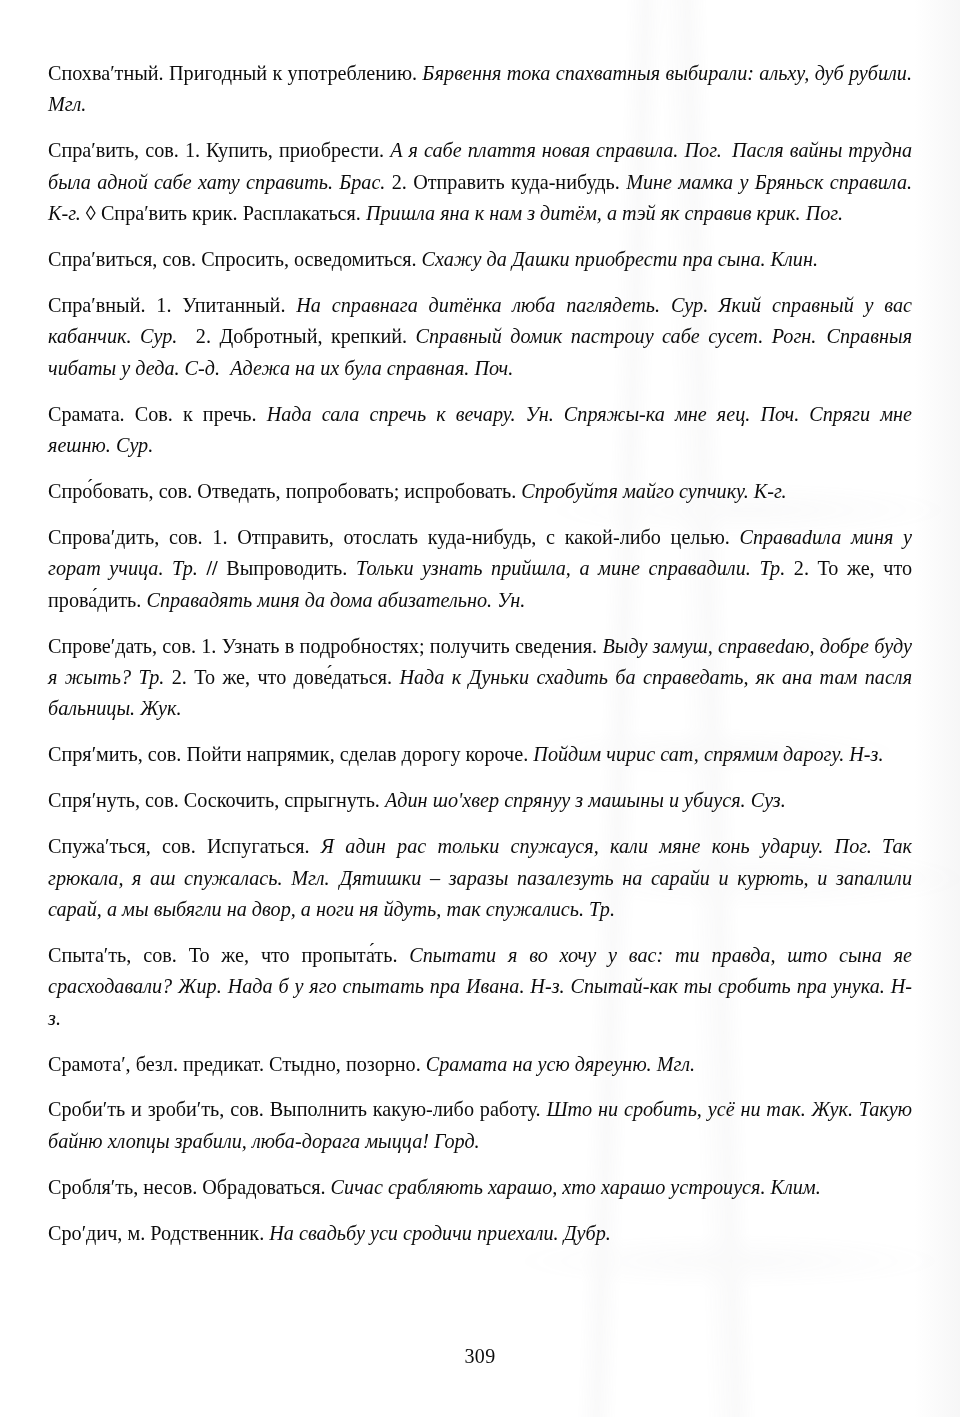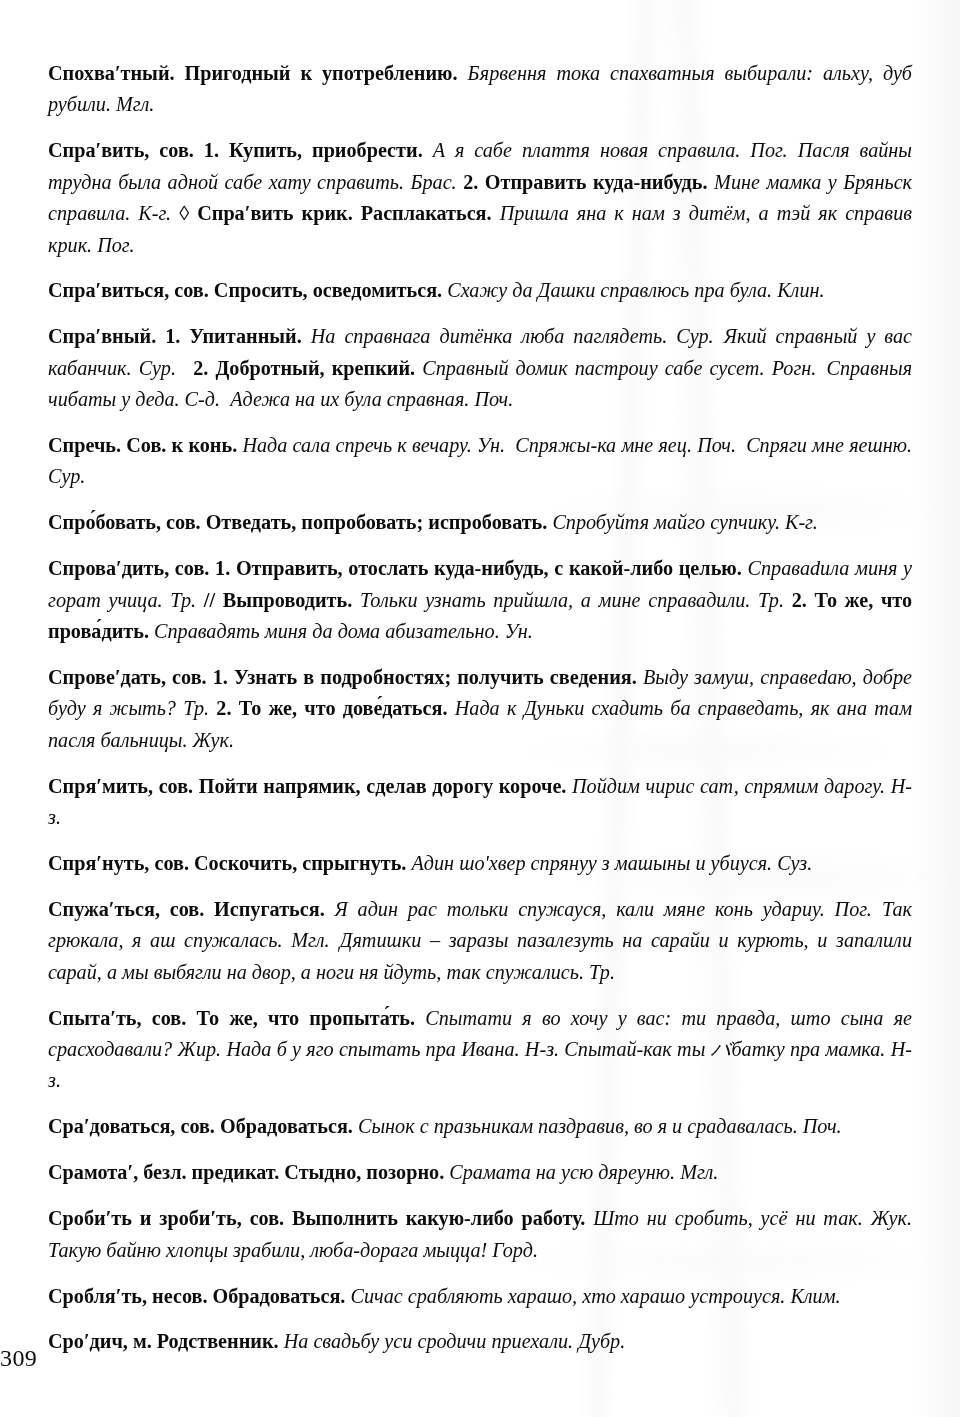--- a/index.html
+++ b/index.html
@@ -59,63 +59,62 @@
   }
   .entry:last-of-type {
     margin-bottom: 8px;
   }
 
   
   .hw,
   .gloss,
   .sense-num,
   .subentry {
-    font-weight: bold;
+    font-weight: normal;
     font-style: normal;
   }
   
   .ex,
   .src {
     font-style: italic;
     font-weight: normal;
   }
   .mark {
     font-weight: bold;
     font-style: normal;
   }
 
   .page-number {
     position: absolute;
     left: 0;
     right: 0;
     top: 1345px;
-    text-align: left;
-    font-size: 24px;
+    text-align: center;
+    font-size: 20px;
     letter-spacing: 0.4px;
   }
 </style>
 </head>
 <body>
 
 <div class="page-scan-noise"></div>
 <div class="page-edge-shade"></div>
 
 <div class="text-column">
   <p class="entry"><span class="hw">Спохва′тный.</span> <span class="gloss">Пригодный к употреблению.</span> <span class="ex">Бярвення тока спахватныя выбирали: аль­ху, дуб рубили.</span> <span class="src">Мгл.</span></p>
   <p class="entry"><span class="hw">Спра′вить, сов.</span> <span class="sense-num">1.</span> <span class="gloss">Купить, приобрести.</span> <span class="ex">А я сабе плаття новая справила.</span> <span class="src">Пог.</span> <span class="ex">Пасля вайны трудна была адной сабе хату справить.</span> <span class="src">Брас.</span> <span class="sense-num">2.</span> <span class="gloss">Отправить куда-нибудь.</span> <span class="ex">Мине мамка у Бряньск справила.</span> <span class="src">К-г.</span> <span class="mark">◊</span> <span class="subentry">Спра′вить крик. Расплакаться.</span> <span class="ex">Пришла яна к нам з дитём, а тэй як справив крик.</span> <span class="src">Пог.</span></p>
-  <p class="entry"><span class="hw">Спра′виться, сов.</span> <span class="gloss">Спросить, осведомиться.</span> <span class="ex">Схажу да Дашки справлюсь пра була.</span> <span class="src">Клин.</span></p>
+  <p class="entry"><span class="hw">Спра′виться, сов.</span> <span class="gloss">Спросить, осведомиться.</span> <span class="ex">Схажу да Дашки приобрести пра сына.</span> <span class="src">Клин.</span></p>
   <p class="entry"><span class="hw">Спра′вный.</span> <span class="sense-num">1.</span> <span class="gloss">Упитанный.</span> <span class="ex">На справнага дитёнка люба паглядеть.</span> <span class="src">Сур.</span> <span class="ex">Який справный у вас кабанчик.</span> <span class="src">Сур.</span>  <span class="sense-num">2.</span> <span class="gloss">Добротный, крепкий.</span> <span class="ex">Справный домик пастроиу сабе сусет.</span> <span class="src">Рогн.</span> <span class="ex">Справныя чибаты у деда.</span> <span class="src">С-д.</span> <span class="ex">Адежа на их була справная.</span> <span class="src">Поч.</span></p>
-  <p class="entry"><span class="hw">Спречь. Сов. к конь.</span> <span class="ex">Нада сала спречь к вечару.</span> <span class="src">Ун.</span> <span class="ex">Спряжы-ка мне яец.</span> <span class="src">Поч.</span> <span class="ex">Спряги мне яешню.</span> <span class="src">Сур.</span></p>
+  <p class="entry"><span class="hw">Срамата. Сов. к пречь.</span> <span class="ex">Нада сала спречь к вечару.</span> <span class="src">Ун.</span> <span class="ex">Спряжы-ка мне яец.</span> <span class="src">Поч.</span> <span class="ex">Спряги мне яешню.</span> <span class="src">Сур.</span></p>
   <p class="entry"><span class="hw">Спро́бовать, сов.</span> <span class="gloss">Отведать, попробовать; испробовать.</span> <span class="ex">Спробуйтя майго супчику.</span> <span class="src">К-г.</span></p>
   <p class="entry"><span class="hw">Спрова′дить, сов.</span> <span class="sense-num">1.</span> <span class="gloss">Отправить, отослать куда-нибудь, с какой-либо целью.</span> <span class="ex">Справа­dила миня у горат учица.</span> <span class="src">Тр.</span> <span class="mark">//</span> <span class="gloss">Выпроводить.</span> <span class="ex">Тольки узнать прийшла, а мине справади­ли.</span> <span class="src">Тр.</span> <span class="sense-num">2.</span> <span class="gloss">То же, что прова́дить.</span> <span class="ex">Справадять миня да дома абизательно.</span> <span class="src">Ун.</span></p>
   <p class="entry"><span class="hw">Спрове′дать, сов.</span> <span class="sense-num">1.</span> <span class="gloss">Узнать в подробностях; получить сведения.</span> <span class="ex">Выду замуш, справе­dаю, добре буду я жыть?</span> <span class="src">Тр.</span> <span class="sense-num">2.</span> <span class="gloss">То же, что дове́даться.</span> <span class="ex">Нада к Дуньки схадить ба спра­ведать, як ана там пасля бальницы.</span> <span class="src">Жук.</span></p>
   <p class="entry"><span class="hw">Спря′мить, сов.</span> <span class="gloss">Пойти напрямик, сделав дорогу короче.</span> <span class="ex">Пойдим чирис сат, спрямим дарогу.</span> <span class="src">Н-з.</span></p>
   <p class="entry"><span class="hw">Спря′нуть, сов.</span> <span class="gloss">Соскочить, спрыгнуть.</span> <span class="ex">Адин шо'хвер спрянуу з машыны и убиуся.</span> <span class="src">Суз.</span></p>
   <p class="entry"><span class="hw">Спужа′ться, сов.</span> <span class="gloss">Испугаться.</span> <span class="ex">Я адин рас тольки спужауся, кали мяне конь удариу.</span> <span class="src">Пог.</span> <span class="ex">Так грюкала, я аш спужалась.</span> <span class="src">Мгл.</span> <span class="ex">Дятишки – заразы пазалезуть на сарайи и курють, и запалили сарай, а мы выбягли на двор, а ноги ня йдуть, так спужались.</span> <span class="src">Тр.</span></p>
-  <p class="entry"><span class="hw">Спыта′ть, сов.</span> <span class="gloss">То же, что пропыта́ть.</span> <span class="ex">Спытати я во хочу у вас: ти правда, што сына яе срасходавали?</span> <span class="src">Жир.</span> <span class="ex">Нада б у яго спытать пра Ивана.</span> <span class="src">Н-з.</span> <span class="ex">Спытай-как ты バбатку пра мамка.</span> <span class="src">Н-з.</span></p>
-  <p class="entry"><span class="hw">Сра′доваться, сов.</span> <span class="gloss">Обрадоваться.</span> <span class="ex">Сынок с празьникам паздравив, во я и срадавалась.</span> <span class="src">Поч.</span></p>
+  <p class="entry"><span class="hw">Спыта′ть, сов.</span> <span class="gloss">То же, что пропыта́ть.</span> <span class="ex">Спытати я во хочу у вас: ти правда, што сына яе срасходавали?</span> <span class="src">Жир.</span> <span class="ex">Нада б у яго спытать пра Ивана.</span> <span class="src">Н-з.</span> <span class="ex">Спытай-как ты сробить пра унука.</span> <span class="src">Н-з.</span></p>
   <p class="entry"><span class="hw">Срамота′, безл. предикат.</span> <span class="gloss">Стыдно, позорно.</span> <span class="ex">Срамата на усю дяреуню.</span> <span class="src">Мгл.</span></p>
   <p class="entry"><span class="hw">Сроби′ть и зроби′ть, сов.</span> <span class="gloss">Выполнить какую-либо работу.</span> <span class="ex">Што ни сробить, усё ни так.</span> <span class="src">Жук.</span> <span class="ex">Такую байню хлопцы зрабили, люба-дорага мыцца!</span> <span class="src">Горд.</span></p>
   <p class="entry"><span class="hw">Сробля′ть, несов.</span> <span class="gloss">Обрадоваться.</span> <span class="ex">Сичас срабляють харашо, хто харашо устроиуся.</span> <span class="src">Клим.</span></p>
   <p class="entry"><span class="hw">Сро′дич, м.</span> <span class="gloss">Родственник.</span> <span class="ex">На свадьбу уси сродичи приехали.</span> <span class="src">Дубр.</span></p>
 </div>
 
 <div class="page-number">309</div>
 
 </body></html>

